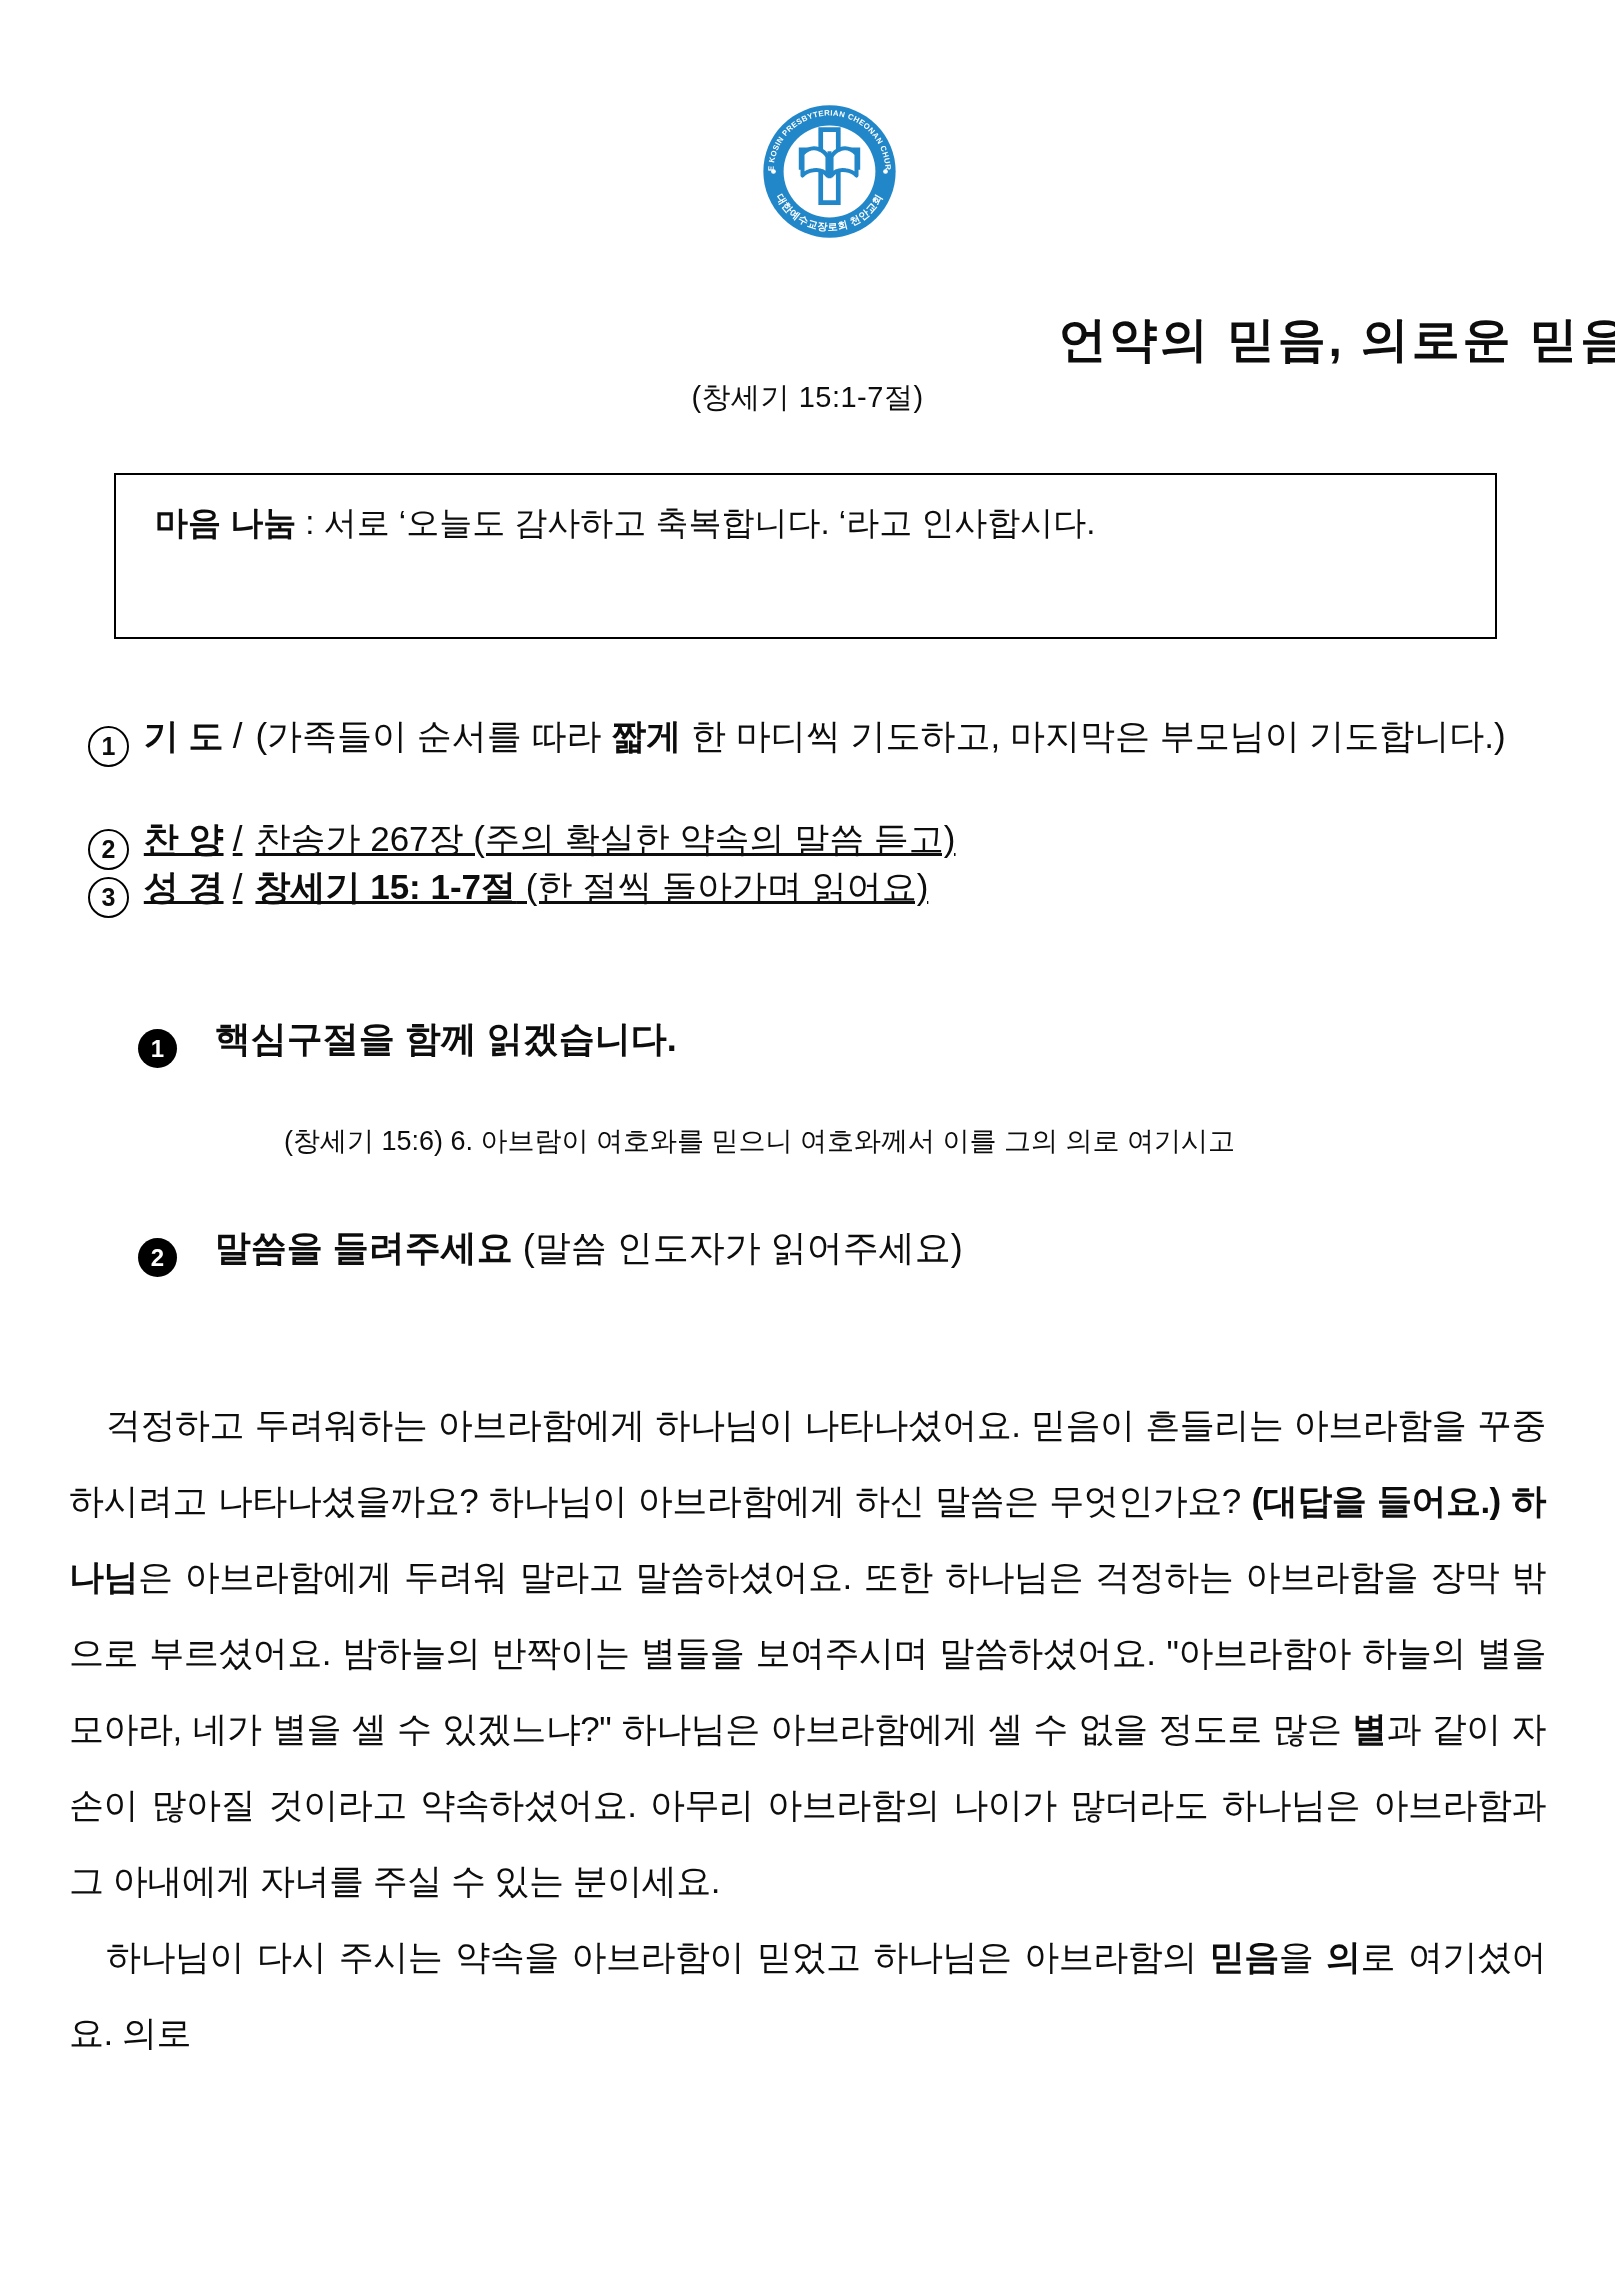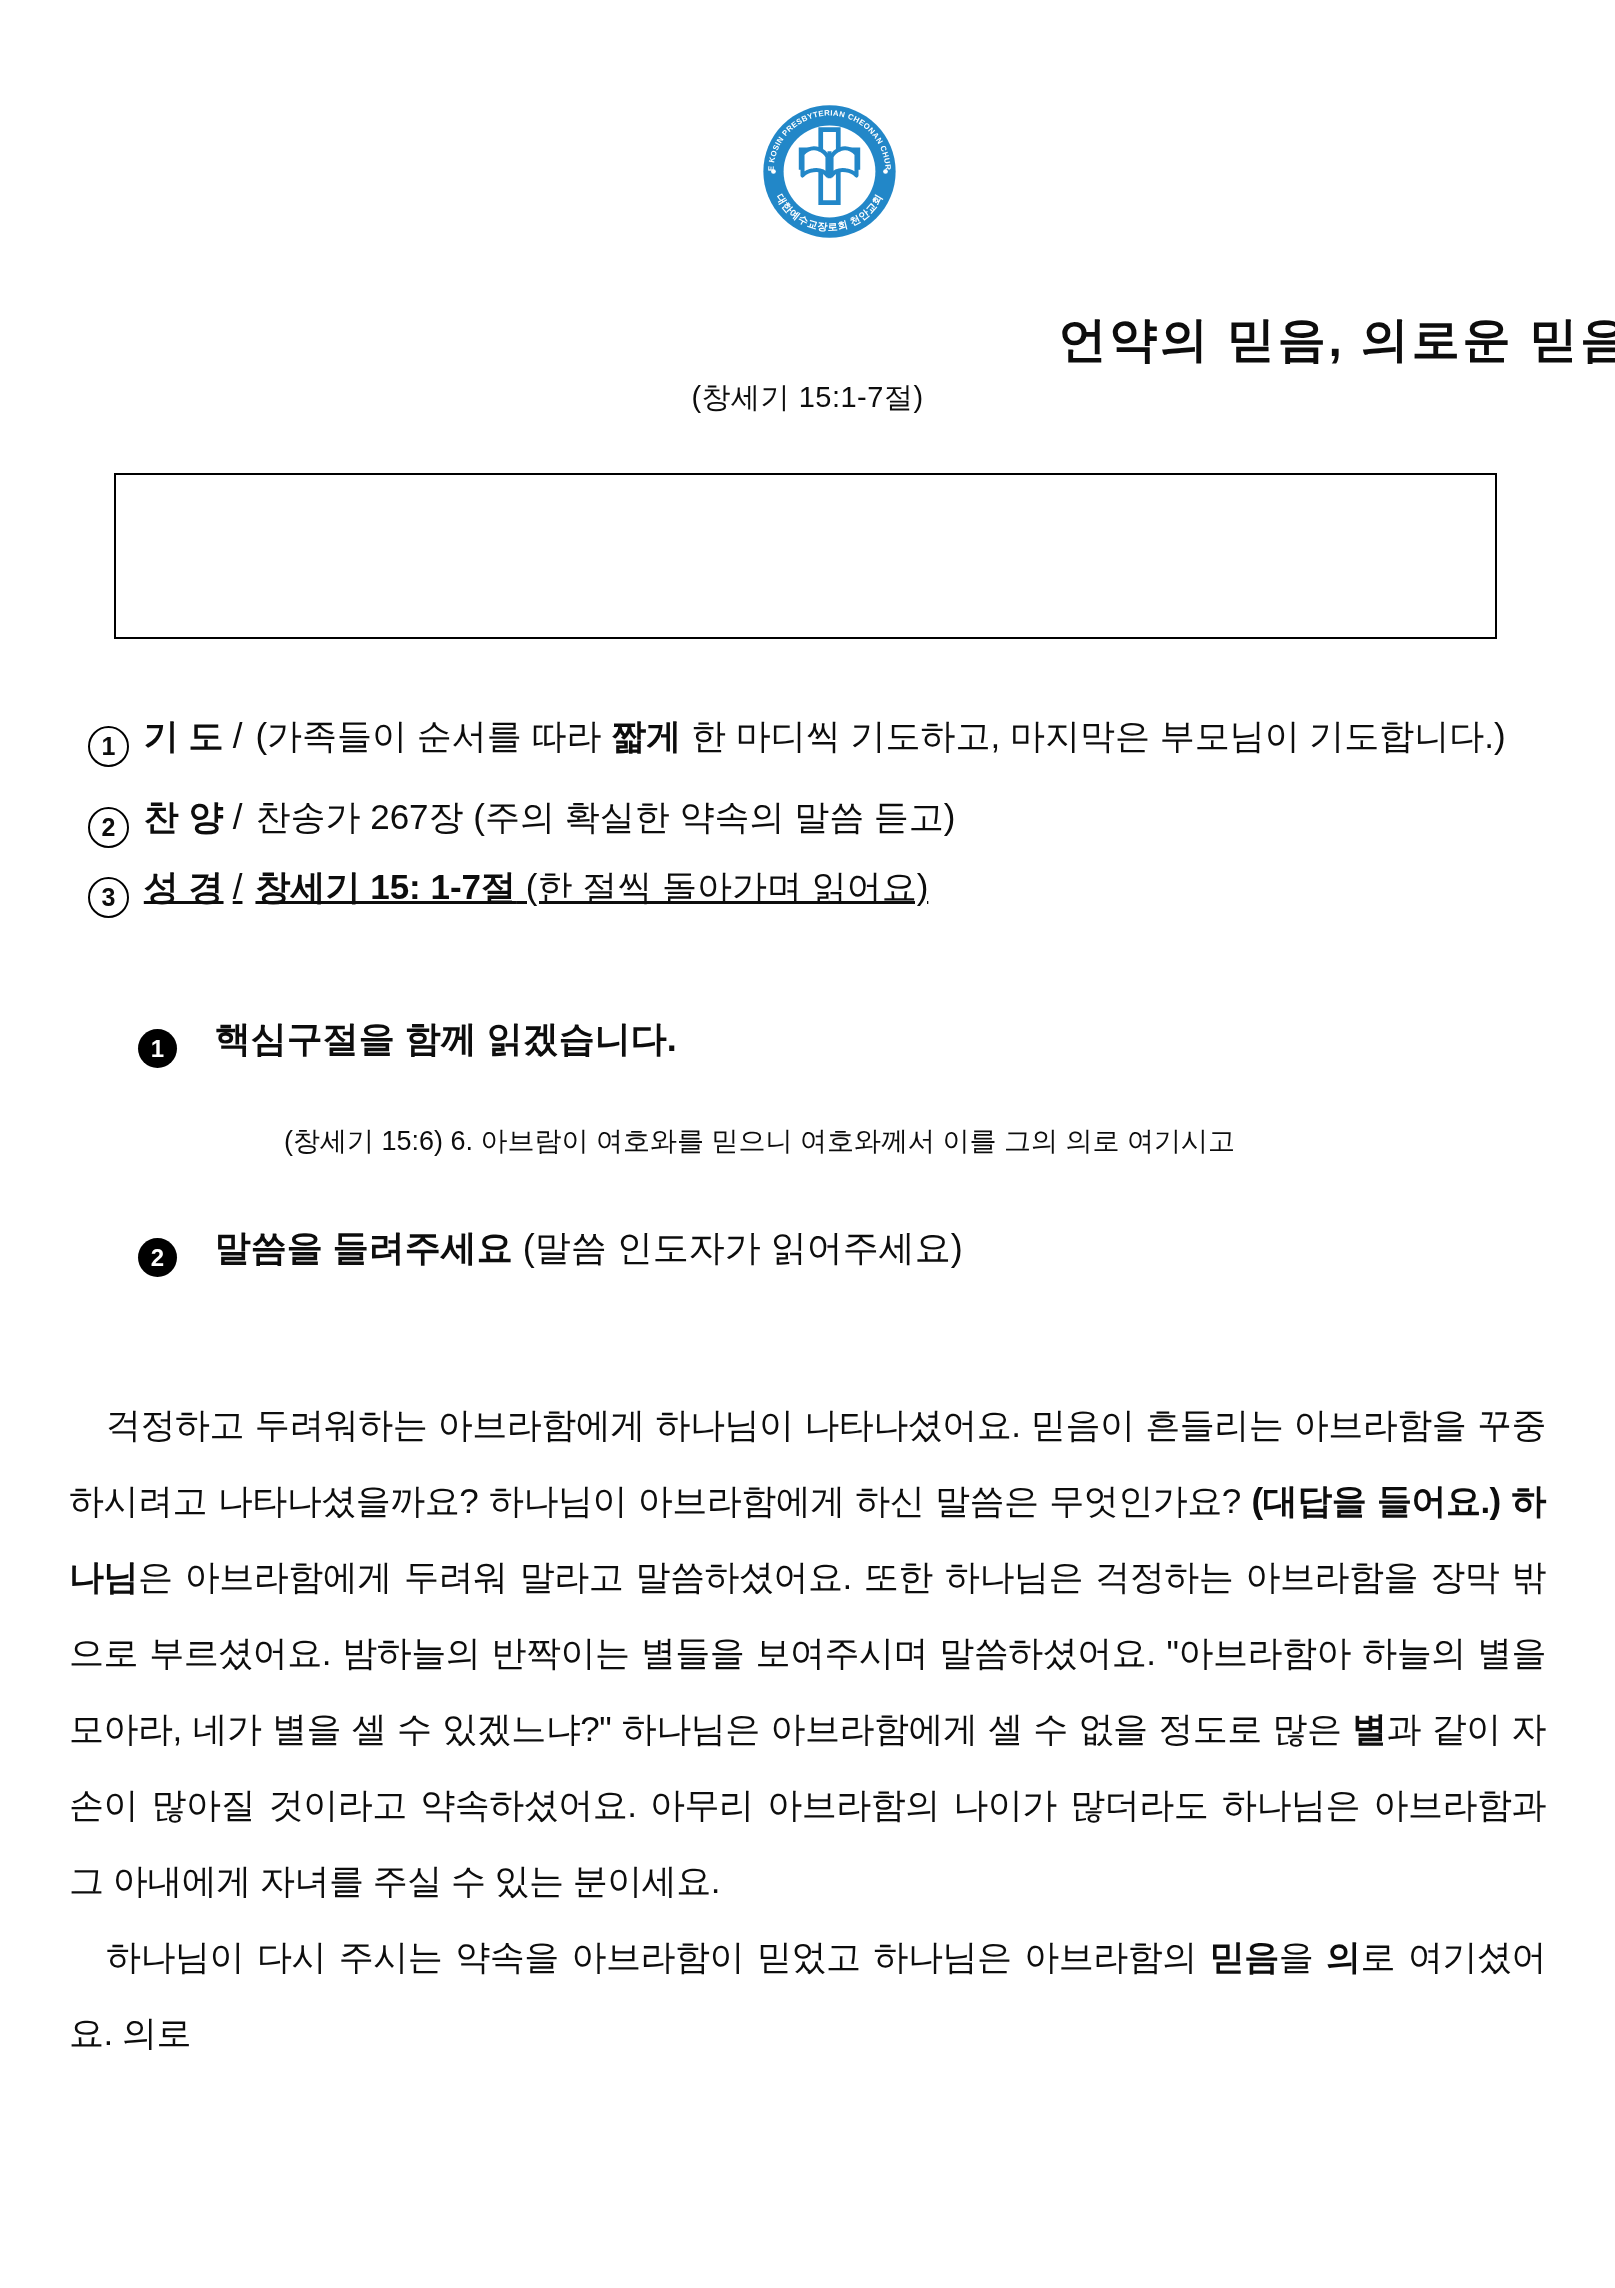--- a/index.html
+++ b/index.html
@@ -70,26 +70,29 @@
       <path d="M140,74 Q128,62 116,67 Q107,70 103,78 L103,106 Q110,96 124,98 Q134,99 140,106 Z" fill="#ffffff" stroke="#2287c8" stroke-width="6" stroke-linejoin="round"></path>
       <rect x="97" y="70" width="6" height="40" fill="#2287c8"></rect>
     </g>
   </svg>
 </div>
 
 <h1 class="title">언약의 믿음, 의로운 믿음</h1>
 <div class="subtitle">(창세기 15:1-7절)</div>
 
 <div class="notice-box">
+  <div class="nb1">
+    <span class="b">마음 나눔</span><span> : 서로 ‘오늘도 감사하고 축복합니다. ‘라고 인사합시다.</span>
+  </div>
 </div>
 
 <div class="agenda-item" style="top:713px;">
   <span class="cnum">1</span><span class="title-part">기 도</span><span class="sep">/</span><span>(가족들이 순서를 따라 </span><span class="b">짧게</span><span> 한 마디씩 기도하고, 마지막은 부모님이 기도합니다.)</span>
 </div>
-<div class="agenda-item" style="top:794px;">
+<div class="agenda-item" style="top:816px;text-decoration:underline;">
   <span class="cnum">2</span><span class="title-part">찬 양</span><span class="sep">/</span><span>찬송가 267장 (주의 확실한 약속의 말씀 듣고)</span>
 </div>
 <div class="agenda-item" style="top:864px;text-decoration:underline;">
   <span class="cnum">3</span><span class="title-part">성 경</span><span class="sep">/</span><span class="b">창세기 15: 1-7절</span><span> (한 절씩 돌아가며 읽어요)</span>
 </div>
 
 <div class="sec-heading" style="top:1015px;">
   <span class="fnum">1</span><span class="h-bold">핵심구절을 함께 읽겠습니다.</span>
 </div>
 <div class="verse-line">(창세기 15:6) 6. 아브람이 여호와를 믿으니 여호와께서 이를 그의 의로 여기시고</div>

